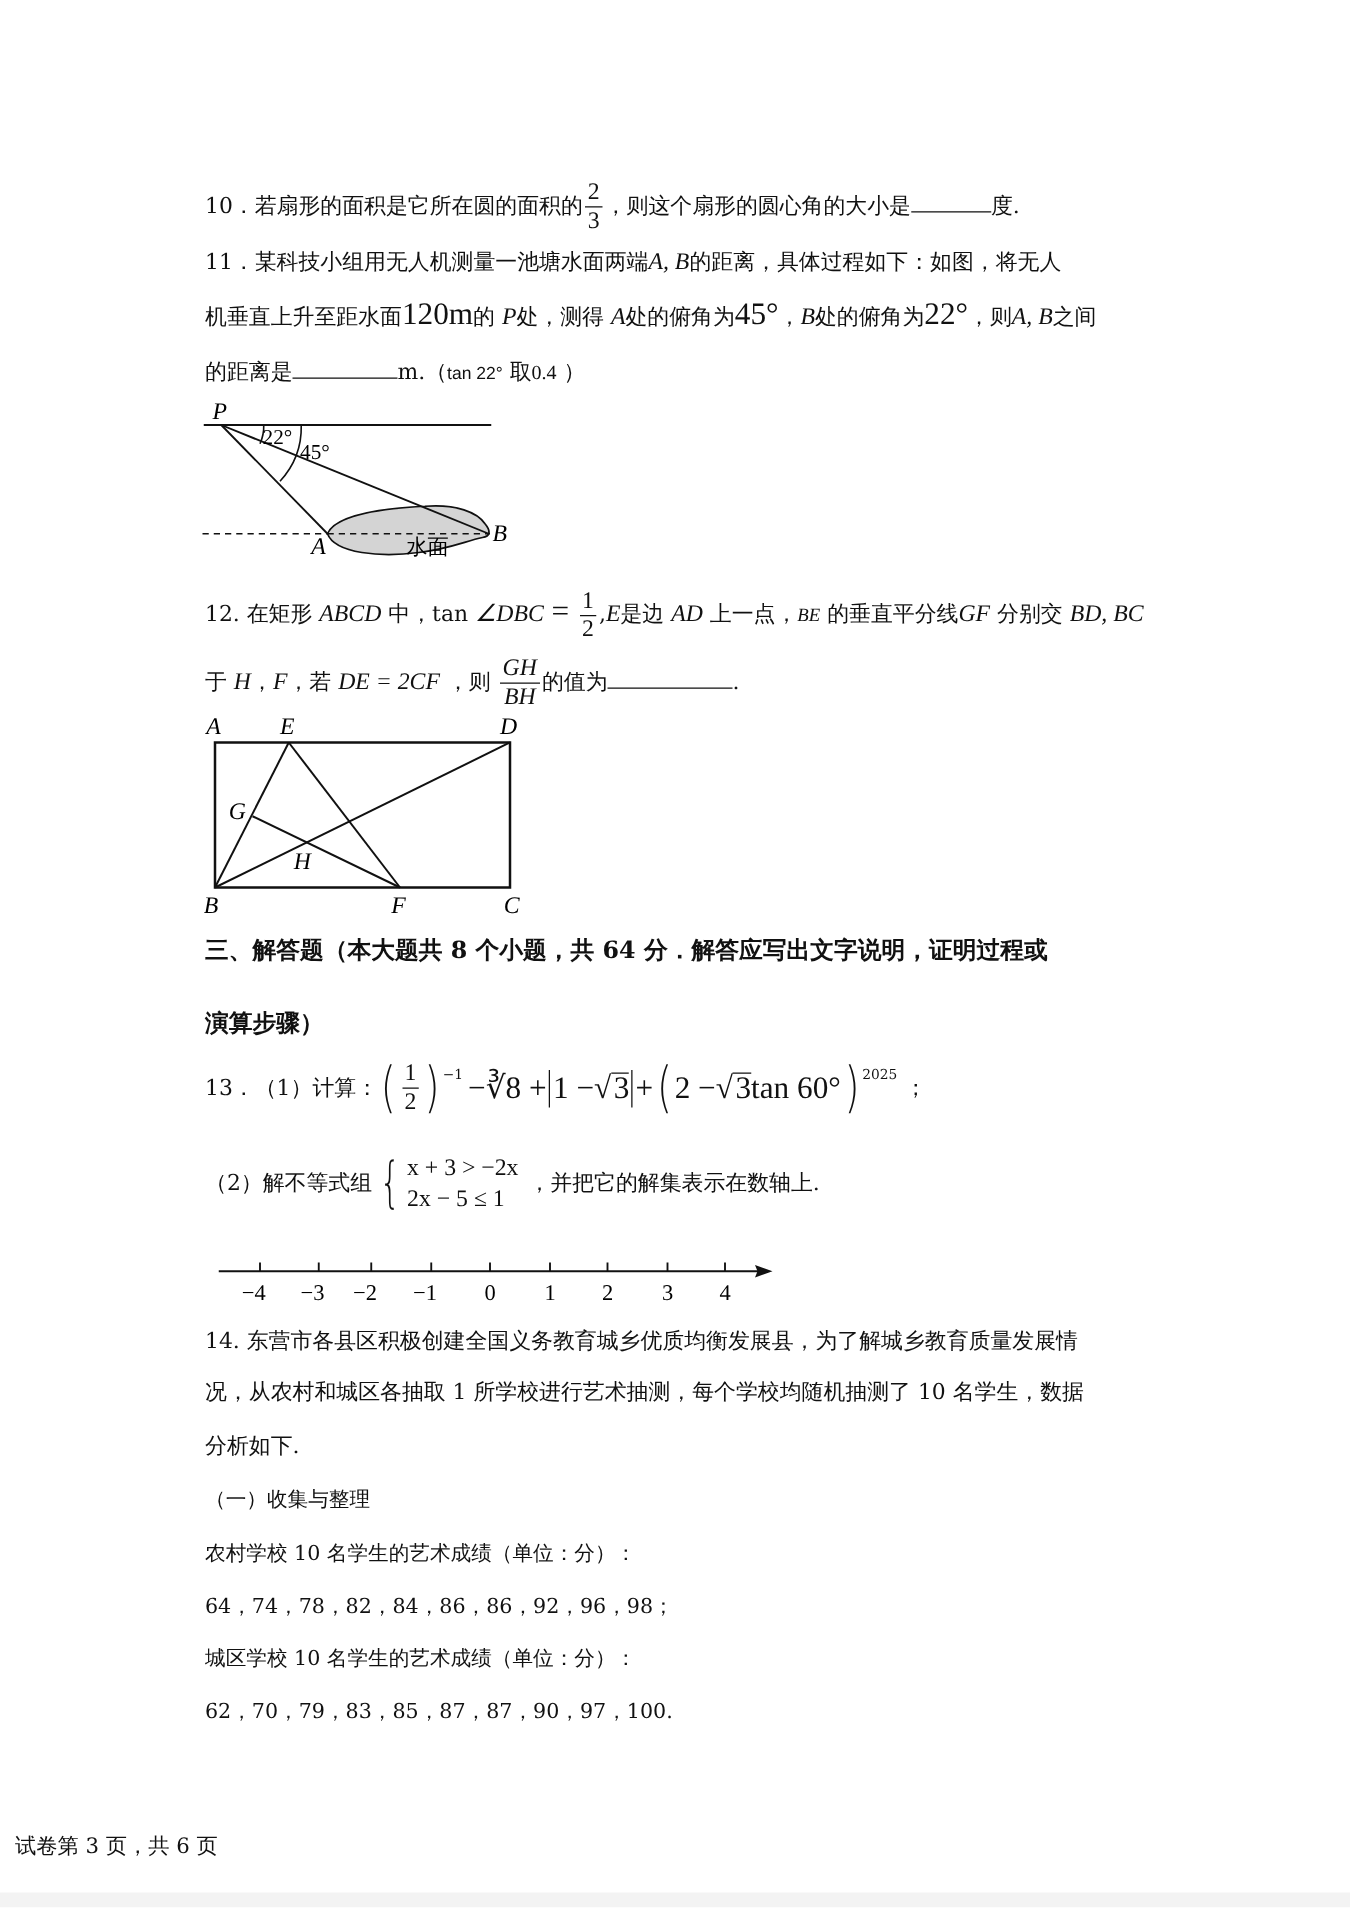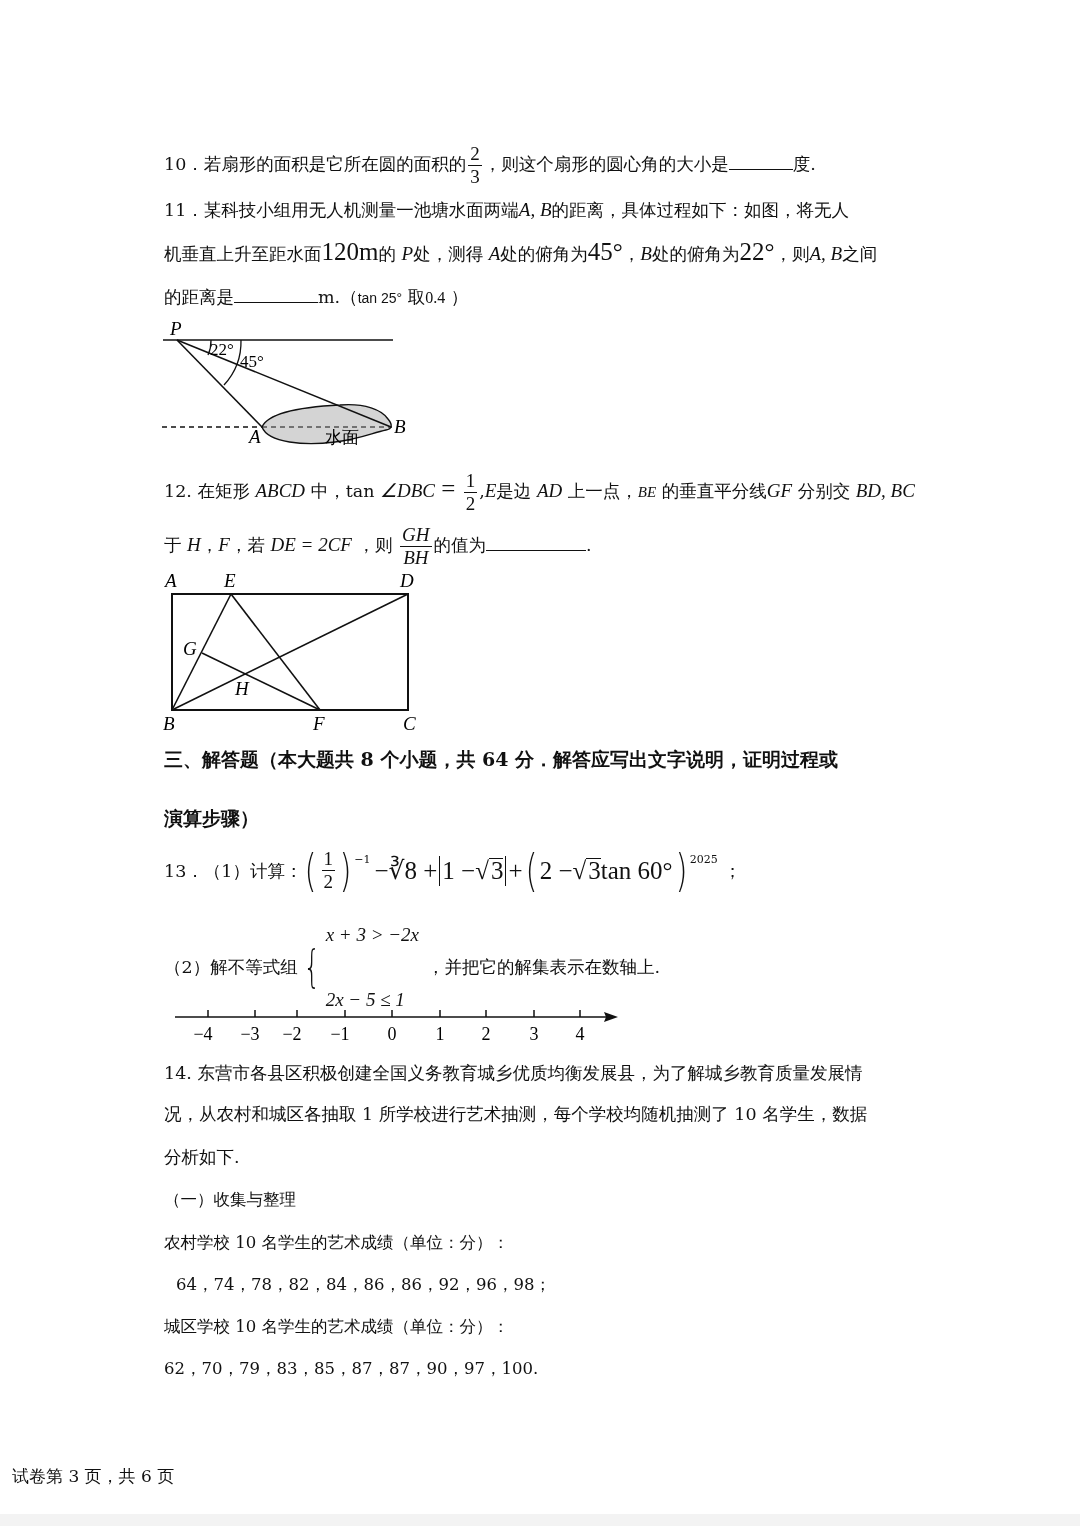--- a/index.html
+++ b/index.html
@@ -38,21 +38,21 @@
     </span><span>，则这个扇形的圆心角的大小是</span><span class="blank" style="width:64px;"></span><span>度.</span>
 </div>
 
 <div class="abs line" style="left:164px; top:198px;">
   <span>11．</span><span>某科技小组用无人机测量一池塘水面两端</span><span class="it">A, B</span><span>的距离，具体过程如下：如图，将无人</span>
 </div>
 <div class="abs line" style="left:164px; top:240px;">
   <span>机垂直上升至距水面</span><span class="rm">120m</span><span>的</span> <span class="it">P</span><span>处，测得</span> <span class="it">A</span><span>处的俯角为</span><span class="rm">45°</span><span>，</span><span class="it">B</span><span>处的俯角为</span><span class="rm">22°</span><span>，则</span><span class="it">A, B</span><span>之间</span>
 </div>
 <div class="abs line" style="left:164px; top:284px;">
-  <span>的距离是</span><span class="blank" style="width:84px;"></span><span>m.（</span><span style="font-family:'Liberation Sans',sans-serif;font-size:14px;">tan 25°</span> <span>取</span><span class="rm" style="font-size:16px;text-align:center;">0.4</span> <span>）</span>
+  <span>的距离是</span><span class="blank" style="width:84px;"></span><span>m.（</span><span style="font-family:'Liberation Sans',sans-serif;font-size:14px;">tan 22°</span> <span>取</span><span class="rm" style="font-size:16px;text-align:center;">0.4</span> <span>）</span>
 </div>
 
 <svg class="abs" style="left:150px; top:315px;" width="280" height="140">
   <line x1="13" y1="25" x2="243" y2="25" stroke="#111" stroke-width="1.6"></line>
   <line x1="12" y1="112" x2="245" y2="112" stroke="#111" stroke-width="1.3" stroke-dasharray="5,4"></line>
   <path d="M112,112 C118,98 150,92 190,90 C215,88 232,95 238,104 C243,110 242,114 236,115 C222,118 210,124 185,127 C155,131 118,128 112,112 Z" fill="#d4d4d4" stroke="#111" stroke-width="1.4"></path>
   <line x1="112" y1="112" x2="241" y2="112" stroke="#111" stroke-width="1.2" stroke-dasharray="5,4"></line>
   <line x1="27" y1="25" x2="112" y2="112" stroke="#111" stroke-width="1.5"></line>
   <line x1="27" y1="25" x2="241" y2="112" stroke="#111" stroke-width="1.5"></line>
   <path d="M61,25 A34,34 0 0 1 58,40" fill="none" stroke="#111" stroke-width="1.3"></path>
@@ -120,21 +120,21 @@
     <span class="rm"> tan 60°</span>
     <span class="paren">)</span>
     <sup style="align-self:flex-start;">2025</sup>
   <span style="margin-left:6px;">；</span>
 </div>
 
 <div class="abs line" style="left:164px; top:922px; display:flex; align-items:center;">
   <span>（2）解不等式组</span>
   <span class="brace-wrap">
       <span class="brace">{</span>
-      <span class="sys" style="font-style:italic;gap:40px;">
+      <span class="sys" style="">
         <span>x + 3 &gt; −2x</span>
         <span>2x − 5 ≤ 1</span>
       </span>
     </span>
   <span style="margin-left:8px;">，并把它的解集表示在数轴上.</span>
 </div>
 
 <svg class="abs" style="left:170px; top:1000px;" width="460" height="48">
   <line x1="5" y1="17" x2="440" y2="17" stroke="#111" stroke-width="1.6"></line>
   <polygon points="448,17 434,12 436,17 434,22" fill="#111"></polygon>
@@ -160,19 +160,19 @@
     <text x="364" y="40">3</text>
     <text x="410" y="40">4</text>
   </g>
 </svg>
 
 <div class="abs line" style="left:164px; top:1061px;">14. 东营市各县区积极创建全国义务教育城乡优质均衡发展县，为了解城乡教育质量发展情</div>
 <div class="abs line" style="left:164px; top:1102px;">况，从农村和城区各抽取 1 所学校进行艺术抽测，每个学校均随机抽测了 10 名学生，数据</div>
 <div class="abs line" style="left:164px; top:1145px;">分析如下.</div>
 <div class="abs line" style="left:164px; top:1188px; font-size:16.5px;">（一）收集与整理</div>
 <div class="abs line" style="left:164px; top:1231px; font-size:16.5px;">农村学校 10 名学生的艺术成绩（单位：分）：</div>
-<div class="abs line" style="left:176px; top:1273px; font-size:16.5px;">64，74，78，82，84，86，86，92，96，98；</div>
+<div class="abs line" style="left:164px; top:1273px; font-size:16.5px;">64，74，78，82，84，86，86，92，96，98；</div>
 <div class="abs line" style="left:164px; top:1315px; font-size:16.5px;">城区学校 10 名学生的艺术成绩（单位：分）：</div>
 <div class="abs line" style="left:164px; top:1357px; font-size:16.5px;">62，70，79，83，85，87，87，90，97，100.</div>
 
 <div class="abs" style="left:0; right:0; top:1465px; text-align:left; font-size:17px;padding-left:12px;">试卷第 3 页，共 6 页</div>
 
 <div class="page-bottom"></div>
 
 </body></html>

